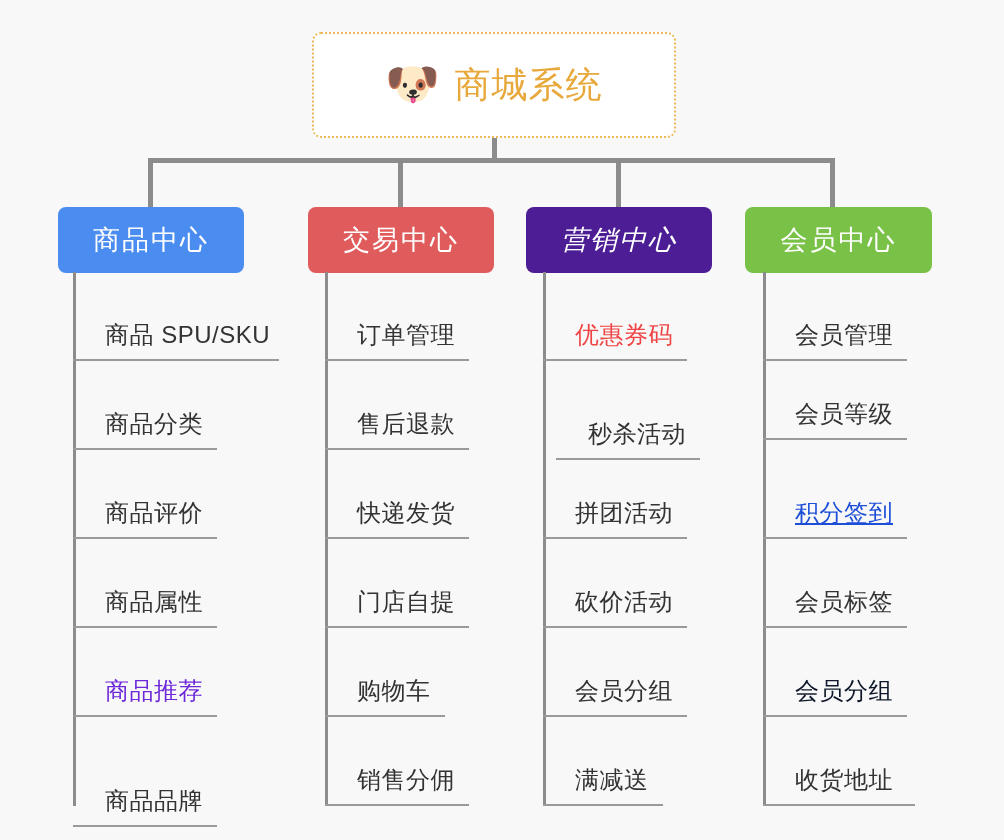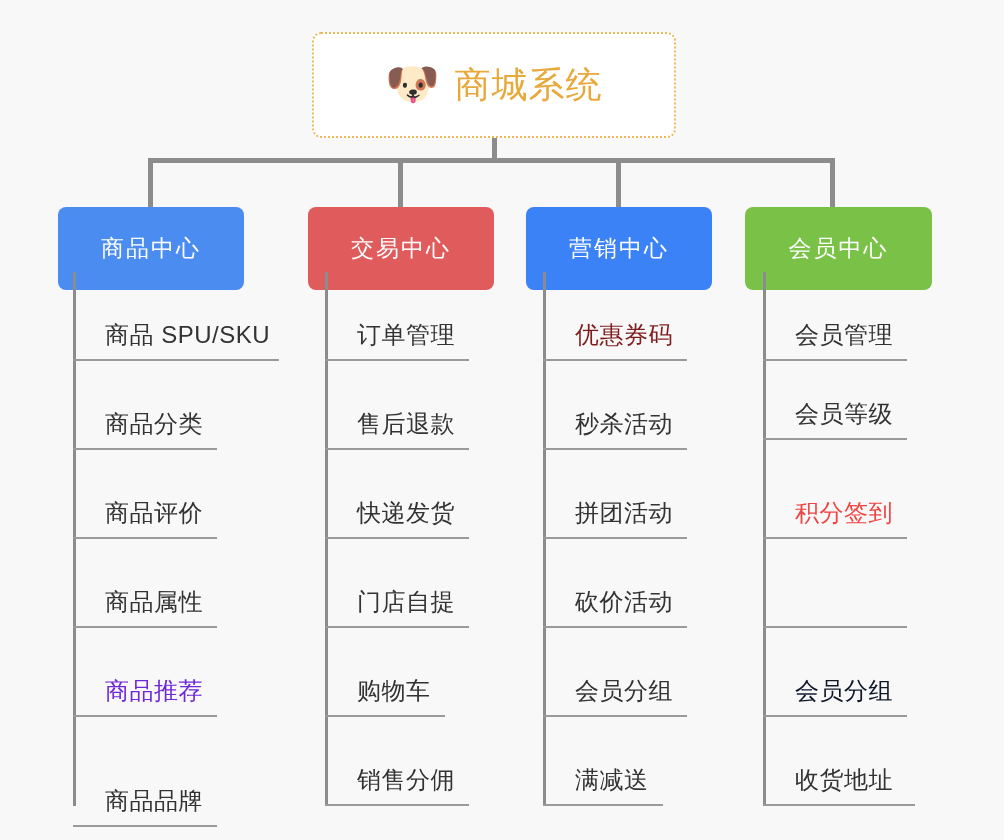--- a/index.html
+++ b/index.html
@@ -53,27 +53,27 @@
   .conn {
     position: absolute;
     background: #8c8c8c;
   }
   .conn-v { width: 4px; }
   .conn-h { height: 4px; }
 
   
   .cat-box {
     position: absolute;
-    height: 83px;
+    height: 66px;
     border-radius: 8px;
     display: flex;
     align-items: center;
     justify-content: center;
     color: #ffffff;
-    font-size: 23px;
+    font-size: 27px;
     letter-spacing: 2px;
     box-sizing: border-box;
   }
 
   
   .leaf-col {
     position: absolute;
     top: 272px;
   }
   .leaf-spine {
@@ -125,21 +125,21 @@
   <div class="conn conn-v" style="left: 398px; top: 158px; width: 5px; height: 50px; background: rgb(140, 140, 140);"></div>
   <div class="conn conn-v" style="left: 616px; top: 158px; width: 5px; height: 50px; background: rgb(140, 140, 140);"></div>
   <div class="conn conn-v" style="left: 830px; top: 158px; width: 5px; height: 50px; background: rgb(140, 140, 140);"></div>
 
   <div class="cat-box" style="left: 58px; top: 207px; width: 186px; background: rgb(74, 140, 240);">
     <span>商品中心</span>
   </div>
   <div class="cat-box" style="left: 308px; top: 207px; width: 186px; background: rgb(224, 91, 91);">
     <span>交易中心</span>
   </div>
-  <div class="cat-box" style="left: 526px; top: 207px; width: 186px; background: #3b82f6;">
+  <div class="cat-box" style="left: 526px; top: 207px; width: 186px; background: #4c1d95; font-style: italic;">
     <span>营销中心</span>
   </div>
   <div class="cat-box" style="left: 745px; top: 207px; width: 187px; background: rgb(121, 194, 71);">
     <span>会员中心</span>
   </div>
 
   <div class="leaf-col" style="left:73px;">
     <div class="leaf-spine" style="height: 534px; background: rgb(140, 140, 140);"></div>
 
     <div class="leaf-item" style="top:0px; width:206px;">
@@ -194,24 +194,24 @@
     <div class="leaf-item" style="top:445px; width:144px;">
       <span class="leaf-label" style="color: rgb(51, 51, 51);">销售分佣</span>
       <span class="leaf-underline" style="width: 144px; background: rgb(154, 154, 154);"></span>
     </div>
   </div>
 
   <div class="leaf-col" style="left:543px;">
     <div class="leaf-spine" style="height: 534px; background: rgb(140, 140, 140);"></div>
 
     <div class="leaf-item" style="top:0px; width:144px;">
-      <span class="leaf-label" style="color: #7f1d1d; text-align: center;">优惠券码</span>
-      <span class="leaf-underline" style="width: 144px; background: rgb(154, 154, 154);"></span>
-    </div>
-    <div class="leaf-item" style="top:89px; width:144px;">
+      <span class="leaf-label" style="color: #ef4444; text-align: center;">优惠券码</span>
+      <span class="leaf-underline" style="width: 144px; background: rgb(154, 154, 154);"></span>
+    </div>
+    <div class="leaf-item" style="top:99px; width:144px;margin-left:13px;">
       <span class="leaf-label" style="color: rgb(51, 51, 51);">秒杀活动</span>
       <span class="leaf-underline" style="width: 144px; background: rgb(154, 154, 154);"></span>
     </div>
     <div class="leaf-item" style="top:178px; width:144px;">
       <span class="leaf-label" style="color: rgb(51, 51, 51);">拼团活动</span>
       <span class="leaf-underline" style="width: 144px; background: rgb(154, 154, 154);"></span>
     </div>
     <div class="leaf-item" style="top:267px; width:144px;">
       <span class="leaf-label" style="color: rgb(51, 51, 51);">砍价活动</span>
       <span class="leaf-underline" style="width: 144px; background: rgb(154, 154, 154);"></span>
@@ -231,24 +231,25 @@
 
     <div class="leaf-item" style="top:0px; width:144px;">
       <span class="leaf-label" style="color: rgb(51, 51, 51);">会员管理</span>
       <span class="leaf-underline" style="width: 144px; background: rgb(154, 154, 154);"></span>
     </div>
     <div class="leaf-item" style="top:79px; width:144px;">
       <span class="leaf-label" style="color: rgb(51, 51, 51);">会员等级</span>
       <span class="leaf-underline" style="width: 144px; background: rgb(154, 154, 154);"></span>
     </div>
     <div class="leaf-item" style="top:178px; width:144px;">
-      <span class="leaf-label" style="color: #ef4444;">积分签到</span>
-      <span class="leaf-underline" style="width: 144px; background: rgb(154, 154, 154);"></span>
-    </div>
-    <div class="leaf-item" style="top:267px; width:144px;">
+      <span class="leaf-label" style="color: #1d4ed8; text-decoration: underline;">积分签到</span>
+      <span class="leaf-underline" style="width: 144px; background: rgb(154, 154, 154);"></span>
+    </div>
+    <div class="leaf-item" style="top:267px; width:144px;">
+      <span class="leaf-label" style="color: rgb(51, 51, 51);">会员标签</span>
       <span class="leaf-underline" style="width: 144px; background: rgb(154, 154, 154);"></span>
     </div>
     <div class="leaf-item" style="top:356px; width:144px;">
       <span class="leaf-label" style="color: #0f172a; margin-top: 11px;">会员分组</span>
       <span class="leaf-underline" style="width: 144px; background: rgb(154, 154, 154);"></span>
     </div>
     <div class="leaf-item" style="top:445px; width:152px;">
       <span class="leaf-label" style="color: rgb(51, 51, 51);">收货地址</span>
       <span class="leaf-underline" style="width: 152px; background: rgb(154, 154, 154);"></span>
     </div>

